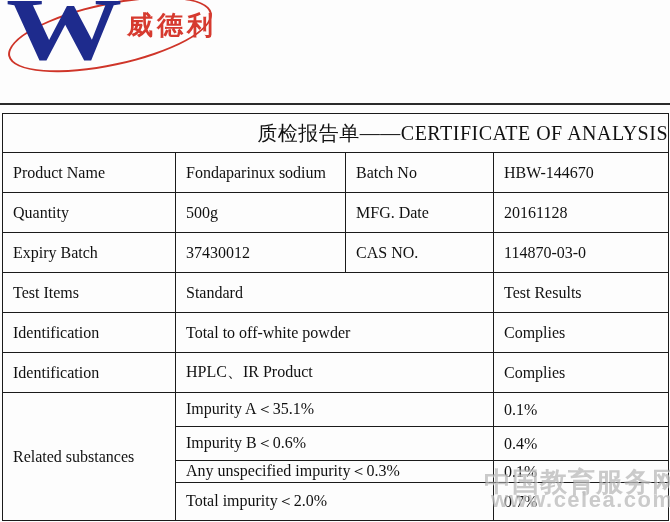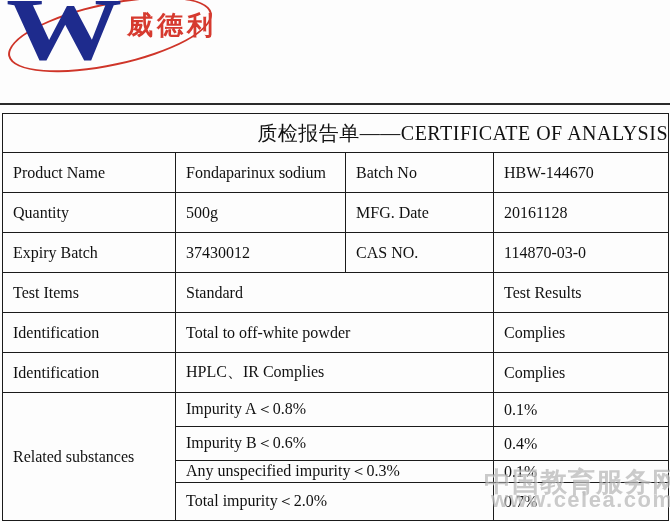--- a/index.html
+++ b/index.html
@@ -198,27 +198,27 @@
     </tr>
 
     <tr class="row-std">
       <td>Identification</td>
       <td colspan="2">Total to off-white powder</td>
       <td>Complies</td>
     </tr>
 
     <tr class="row-std">
       <td>Identification</td>
-      <td colspan="2">HPLC、IR Complies</td>
+      <td colspan="2">HPLC、IR Product</td>
       <td>Complies</td>
     </tr>
 
     <tr class="row-imp">
       <td rowspan="4">Related substances</td>
-      <td colspan="2">Impurity A＜0.8%</td>
+      <td colspan="2">Impurity A＜35.1%</td>
       <td>0.1%</td>
     </tr>
 
     <tr class="row-imp">
       <td colspan="2">Impurity B＜0.6%</td>
       <td>0.4%</td>
     </tr>
 
     <tr class="row-imp-sm">
       <td colspan="2">Any unspecified impurity＜0.3%</td>

